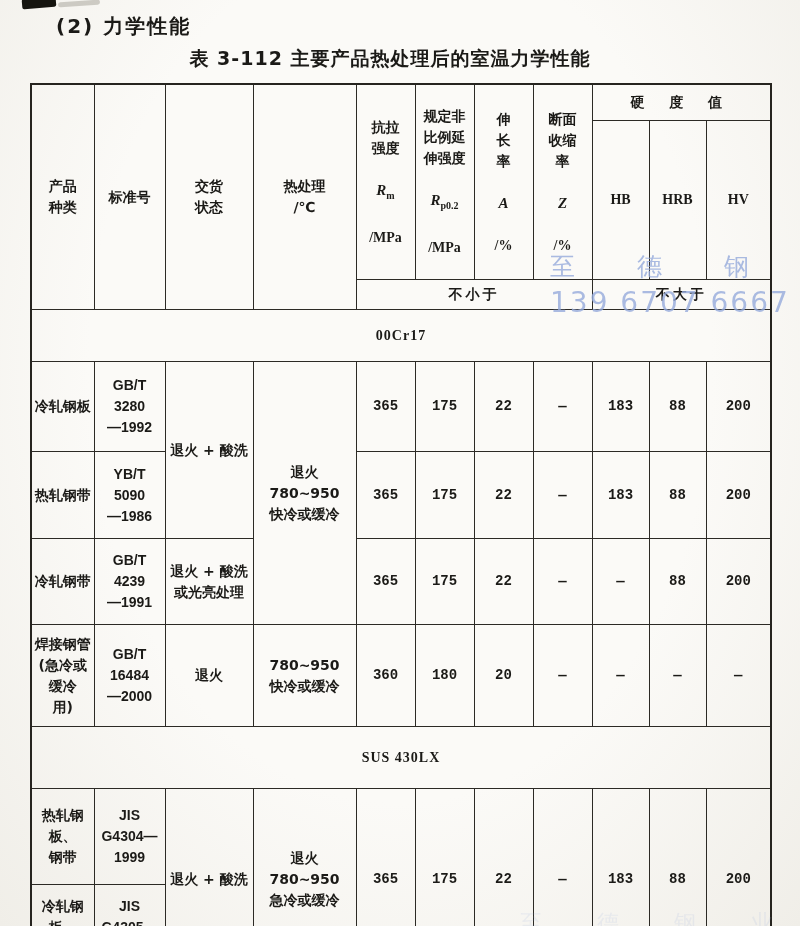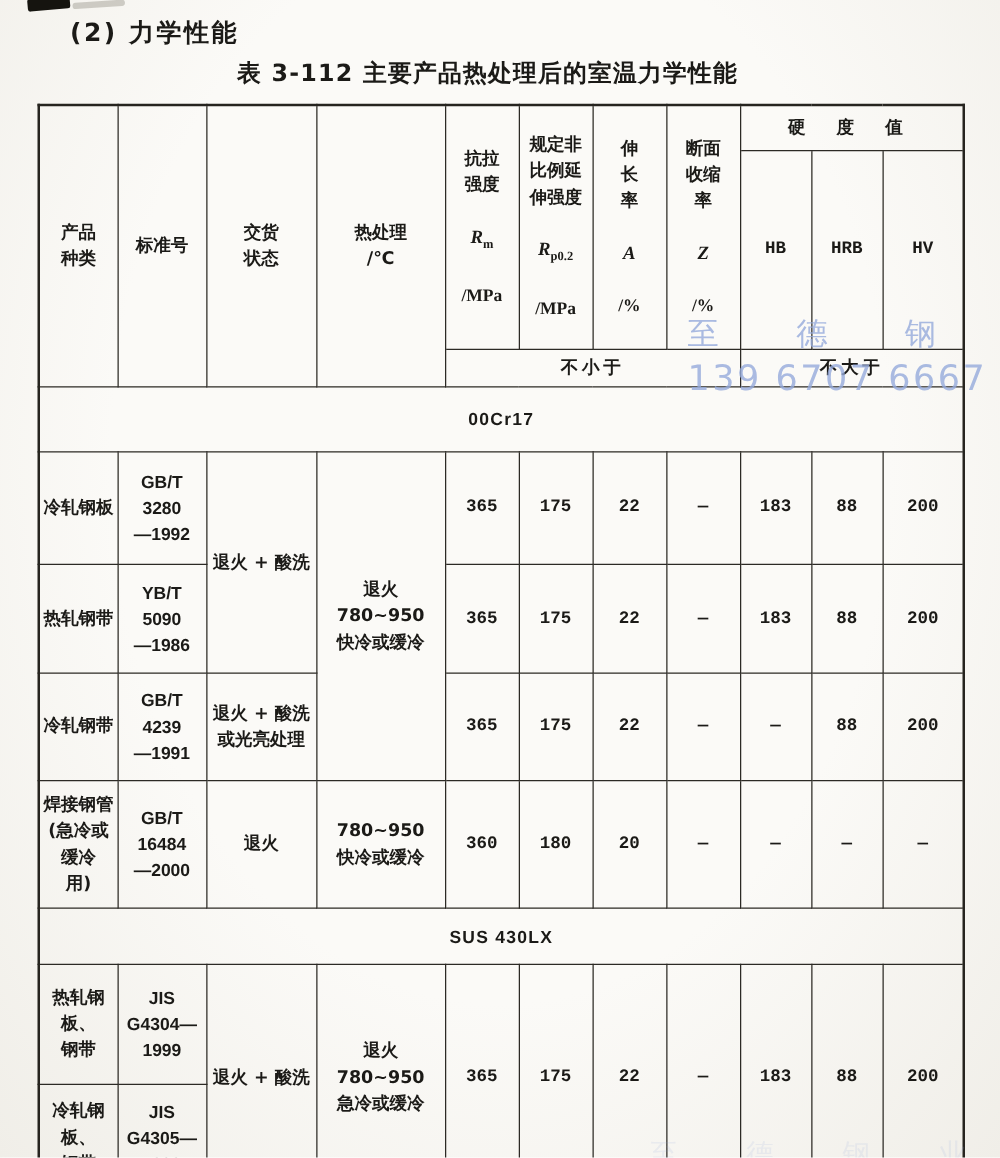--- a/index.html
+++ b/index.html
@@ -20,23 +20,23 @@
   table.main th,table.main td{
     border:1.6px solid #2c2a25;padding:0 2px;text-align:center;vertical-align:middle;
     font-weight:600;font-size:14px;line-height:21px;white-space:pre-line;overflow:hidden;
   }
   table.main{border:2.3px solid #26241f;}
   .hlabel{display:block;white-space:pre-line;}
   .hform{display:block;font-family:"Liberation Serif","DejaVu Serif",serif;font-style:italic;font-size:15px;font-weight:700;}
   .hform sub{font-size:10px;font-style:normal;}
   .hunit{display:block;font-family:"Liberation Serif","DejaVu Serif",serif;font-size:14px;font-weight:700;font-style:normal;}
   .hardness-title{letter-spacing:10px;font-size:14px;}
-  .hb-cell{font-family:Liberation Mono, monospace;font-size:15px;font-weight:700;}
+  .hb-cell{font-family:Liberation Serif, serif;font-size:15px;font-weight:700;}
   .minmax{font-size:14px;letter-spacing:3px;}
-  .grade-cell{font-family:Liberation Sans, sans-serif;font-size:16px;font-weight:700;letter-spacing:1px;}
+  .grade-cell{font-family:Liberation Serif, serif;font-size:16px;font-weight:700;letter-spacing:1px;}
   .cell-product{text-align:left;padding-left:4px;font-size:14px;line-height:26px;}
   .cell-standard{font-family:Liberation Sans, sans-serif;font-size:15px;font-weight:700;line-height:27px;}
   .cell-delivery{font-size:15px;line-height:28px;}
   .cell-heat{font-size:15px;line-height:31px;}
   .cell-val{font-family:Liberation Mono, monospace;font-size:15px;font-weight:700;}
   .watermark{
     position:absolute;left:550px;top:250px;color:#96abdc;opacity:.8;pointer-events:none;
   }
   .watermark .wm1{font-size:25px;letter-spacing:27px;white-space:nowrap;font-weight:400;}
   .watermark .wm2{font-size:28px;letter-spacing:2px;white-space:nowrap;margin-top:3px;font-weight:400;}
@@ -179,21 +179,21 @@
 快冷或缓冷</td>
     <td class="cell-val">360</td>
     <td class="cell-val">180</td>
     <td class="cell-val">20</td>
     <td class="cell-val">—</td>
     <td class="cell-val">—</td>
     <td class="cell-val">—</td>
     <td class="cell-val">—</td>
   </tr>
 
-  <tr style="height:45px">
+  <tr style="height:62px">
     <td colspan="11" class="grade-cell">SUS 430LX</td>
   </tr>
 
   <tr style="height:96px">
     <td class="cell-product">热轧钢板、
 钢带</td>
     <td class="cell-standard">JIS
 G4304—1999</td>
     <td class="cell-delivery" rowspan="2">退火 + 酸洗</td>
     <td class="cell-heat" rowspan="2">退火

